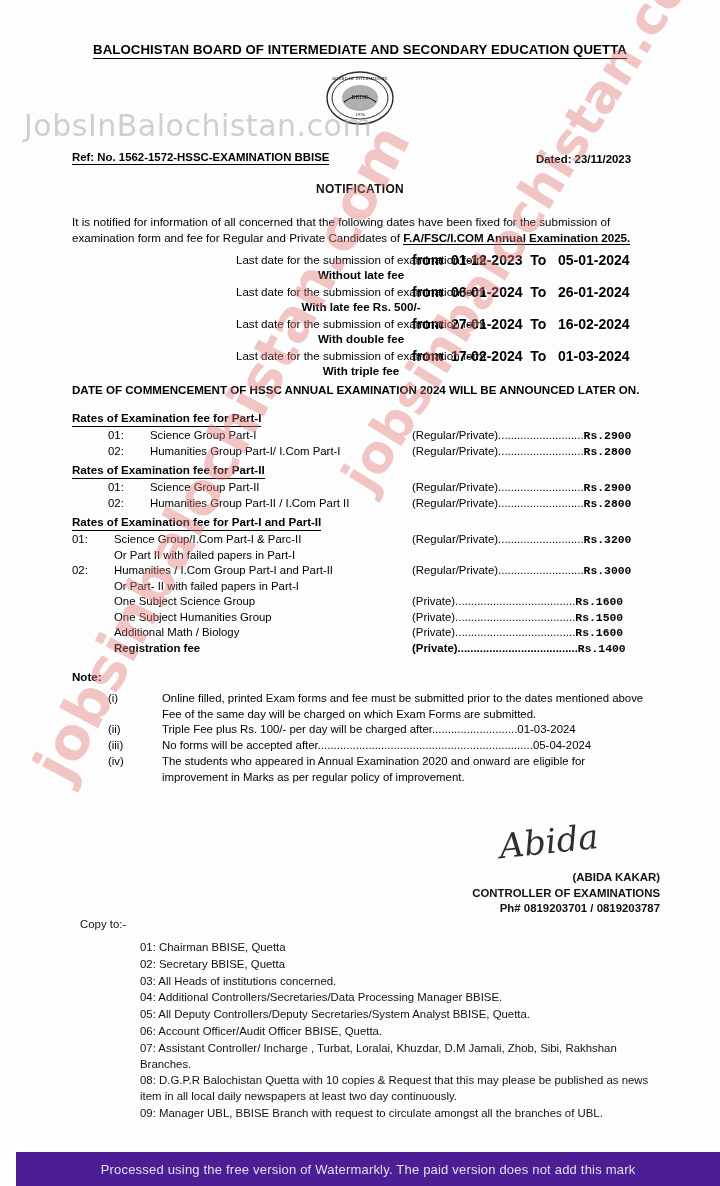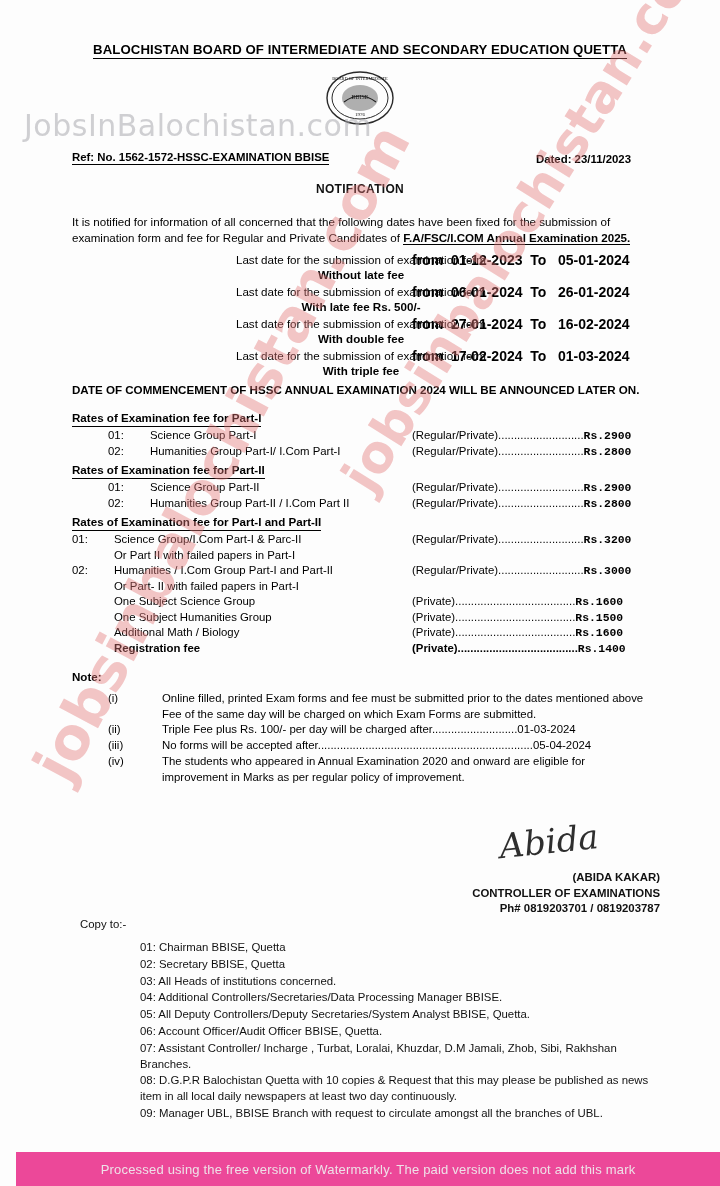--- a/index.html
+++ b/index.html
@@ -215,21 +215,21 @@
     color: rgba(226,120,120,.42);
     transform: rotate(-62deg);
     transform-origin: left top;
     white-space: nowrap;
     pointer-events: none;
   }
   .footer-bar {
     position: absolute;
     left: 0; right: 0; bottom: 0;
     height: 34px;
-    background: #ec4899;
+    background: #4c1d95;
     color: #efefef;
     font-size: 13px;
     display: flex;
     align-items: center;
     justify-content: center;
     letter-spacing: .2px;
     margin-left: 16px;
   }
   .footer-bar span { opacity: .92; }
 </style>

